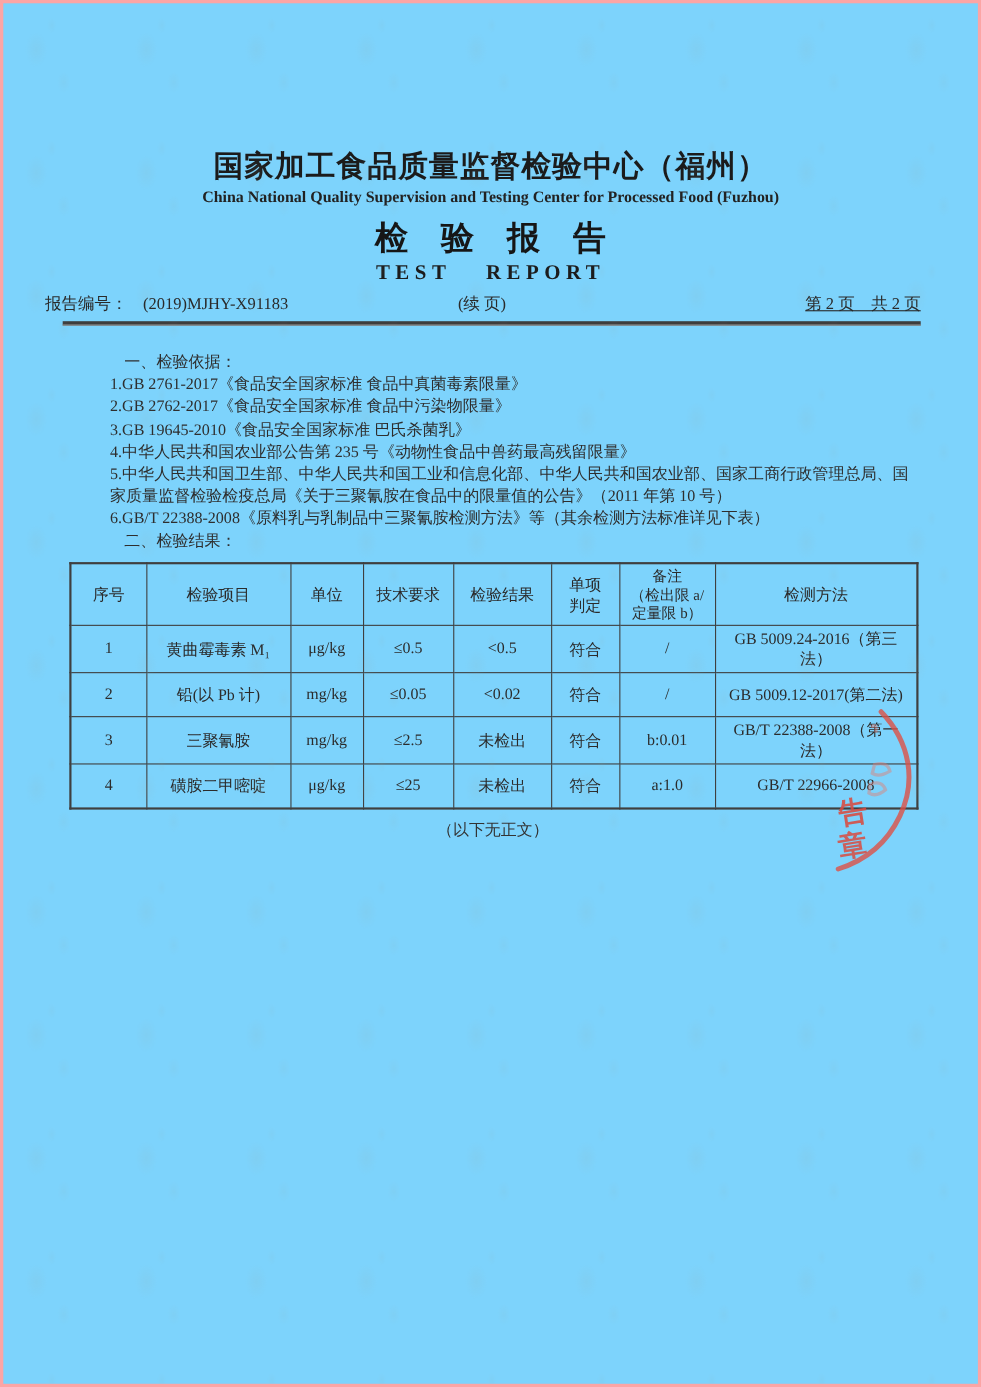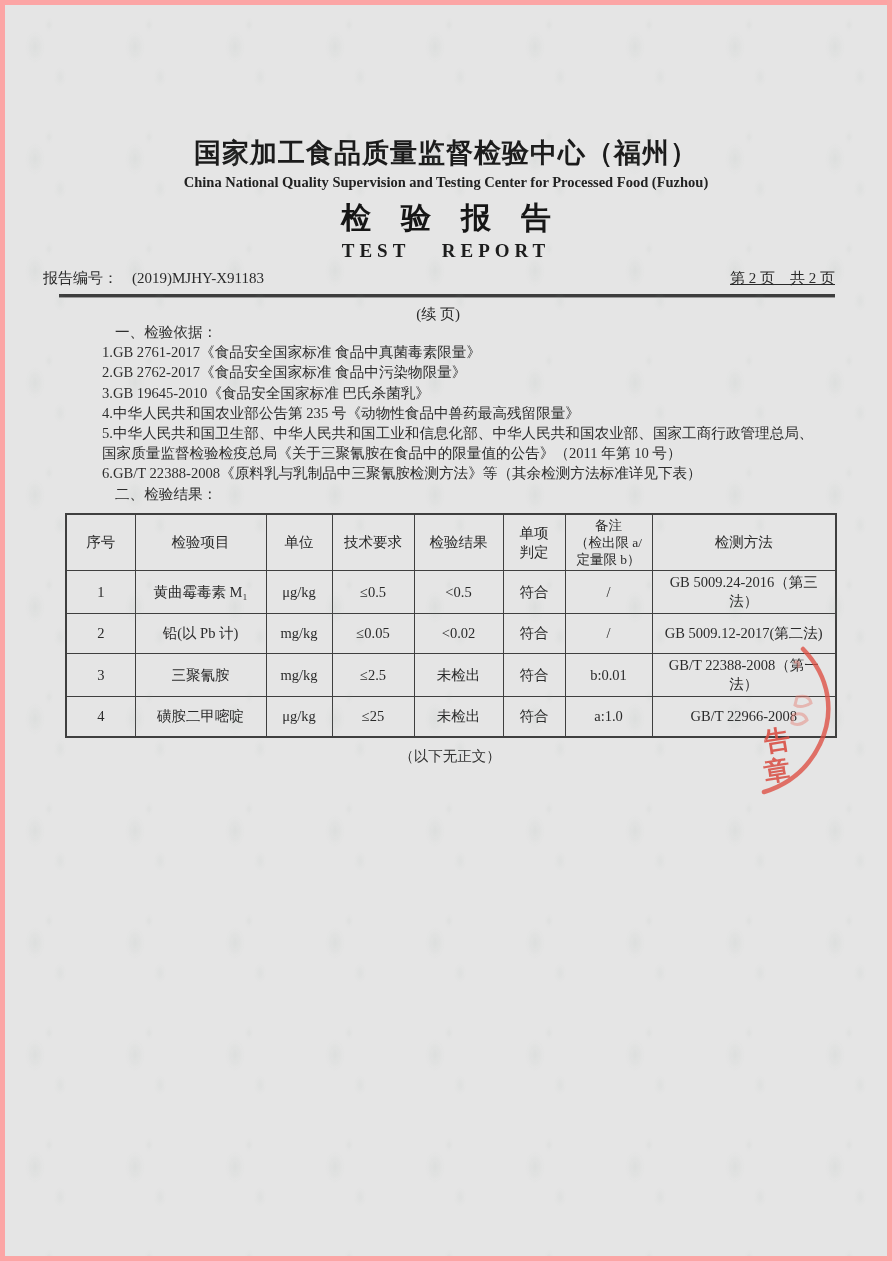--- a/index.html
+++ b/index.html
@@ -3,22 +3,22 @@
 <meta charset="utf-8">
 <style>
   * { margin: 0; padding: 0; box-sizing: border-box; }
   html, body { background: #ffffff; }
   body { font-family: "Liberation Serif", "DejaVu Serif", serif; }
 
   .page {
     position: relative;
     width: 892px;
     height: 1261px;
-    background: #e5e5e5;
-    border: 5px solid #fca5a5;
+    background: #7dd3fc;
+    border: 3px solid #fca5a5;
     overflow: hidden;
     color: #2e2e2e;
   }
   
   .page::before {
     content: "";
     position: absolute;
     inset: 0;
     pointer-events: none;
     background-image:
@@ -66,21 +66,20 @@
     margin: 7px 52px 0 38px;
     height: 20px;
     font-size: 15px;
     color: #2a2a2a;
   }
   .report-meta .no-value { margin-left: 14px; }
   .report-meta .cont {
     position: absolute;
     left: 50%;
     transform: translateX(-52%);
-    margin-top: 36px;
   }
   .report-meta .pageinfo { position: absolute; right: 0; text-decoration: underline; }
 
   .rule {
     margin: 5px 52px 0 54px;
     height: 4px;
     background: #3d3d3d;
     border-bottom: 1px solid #9a9a9a;
   }
 

